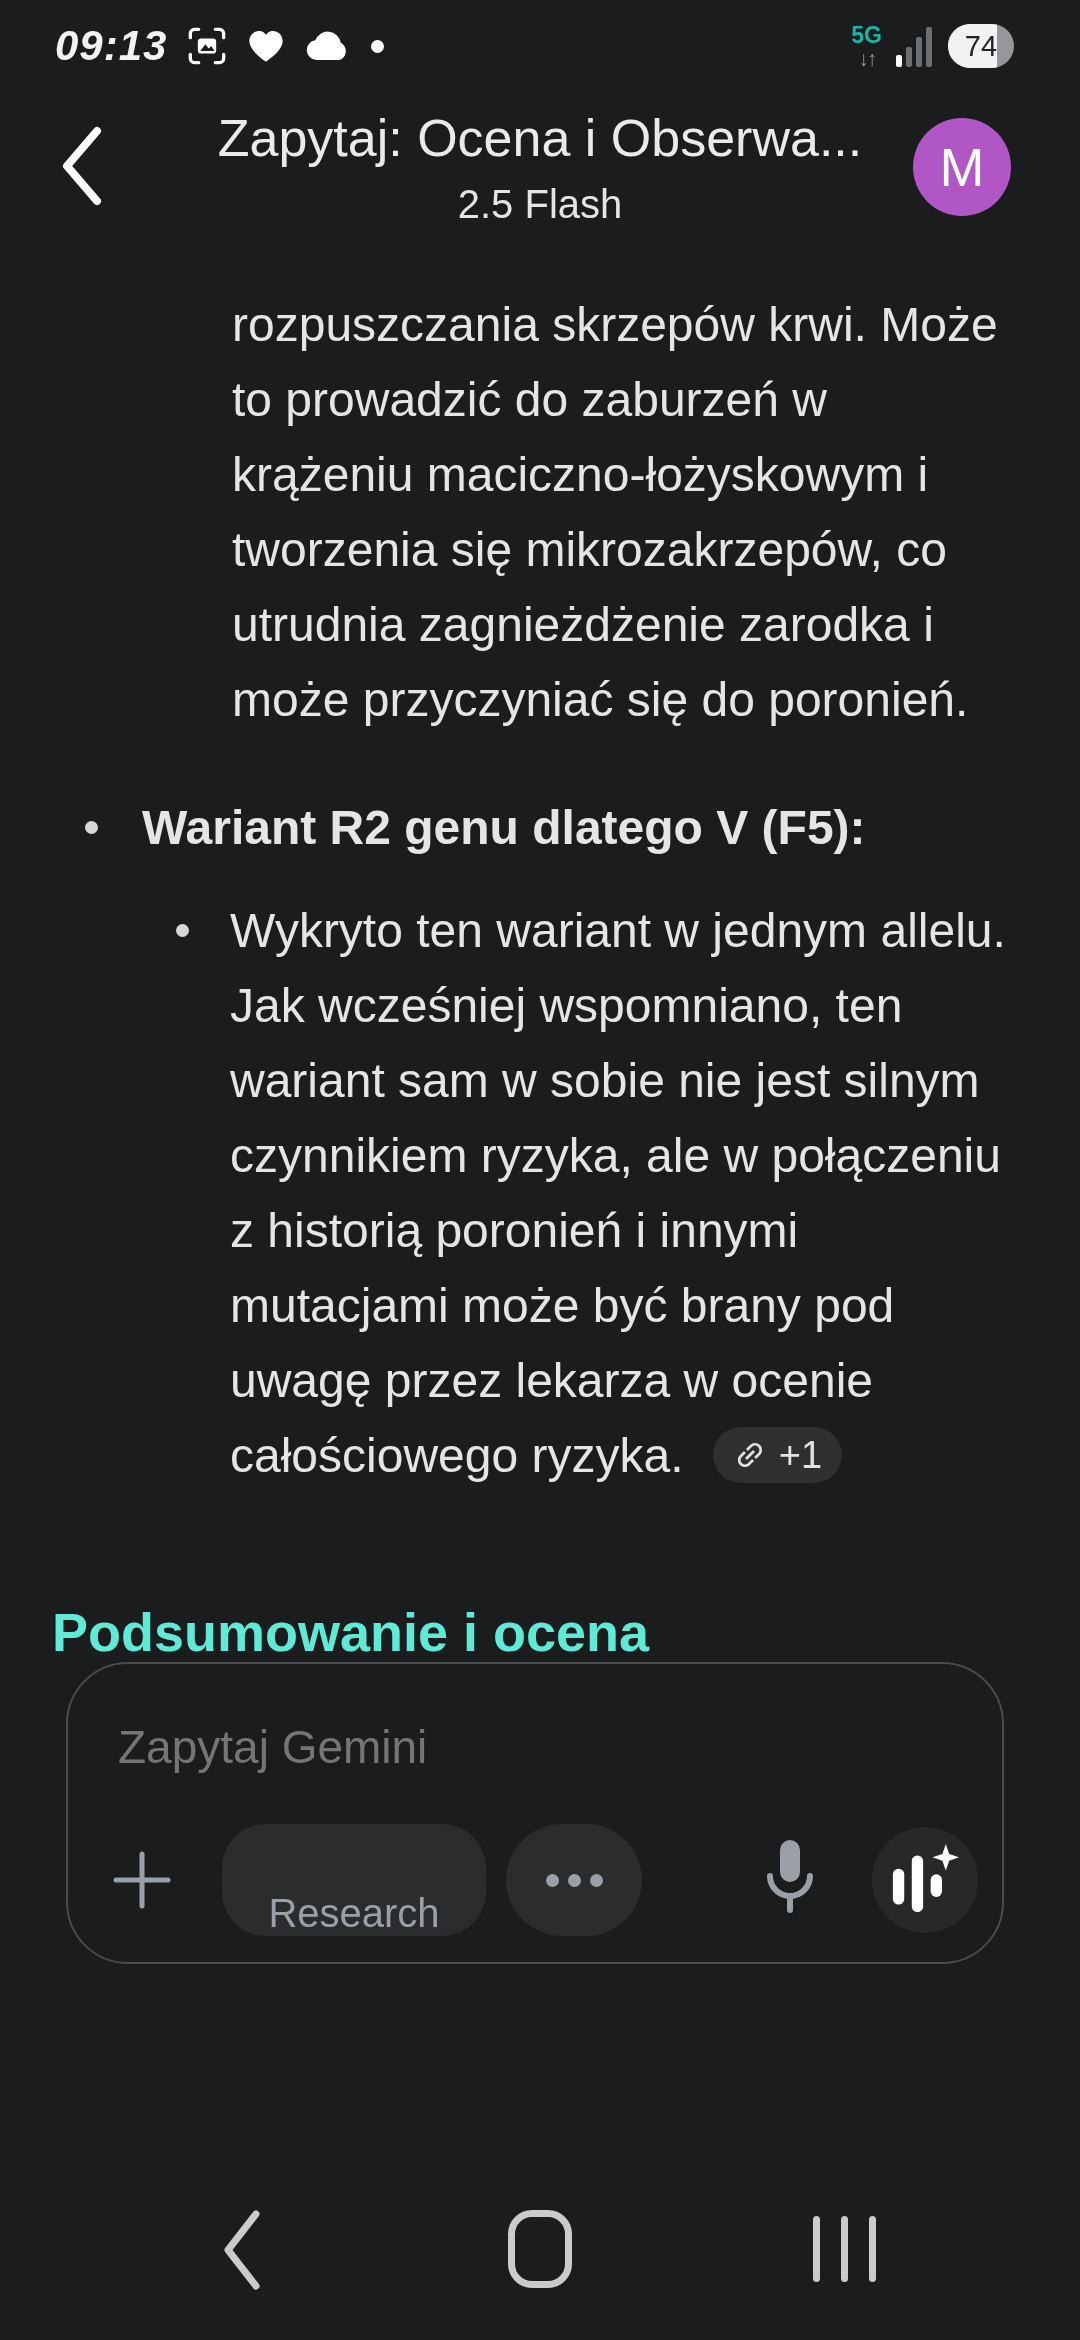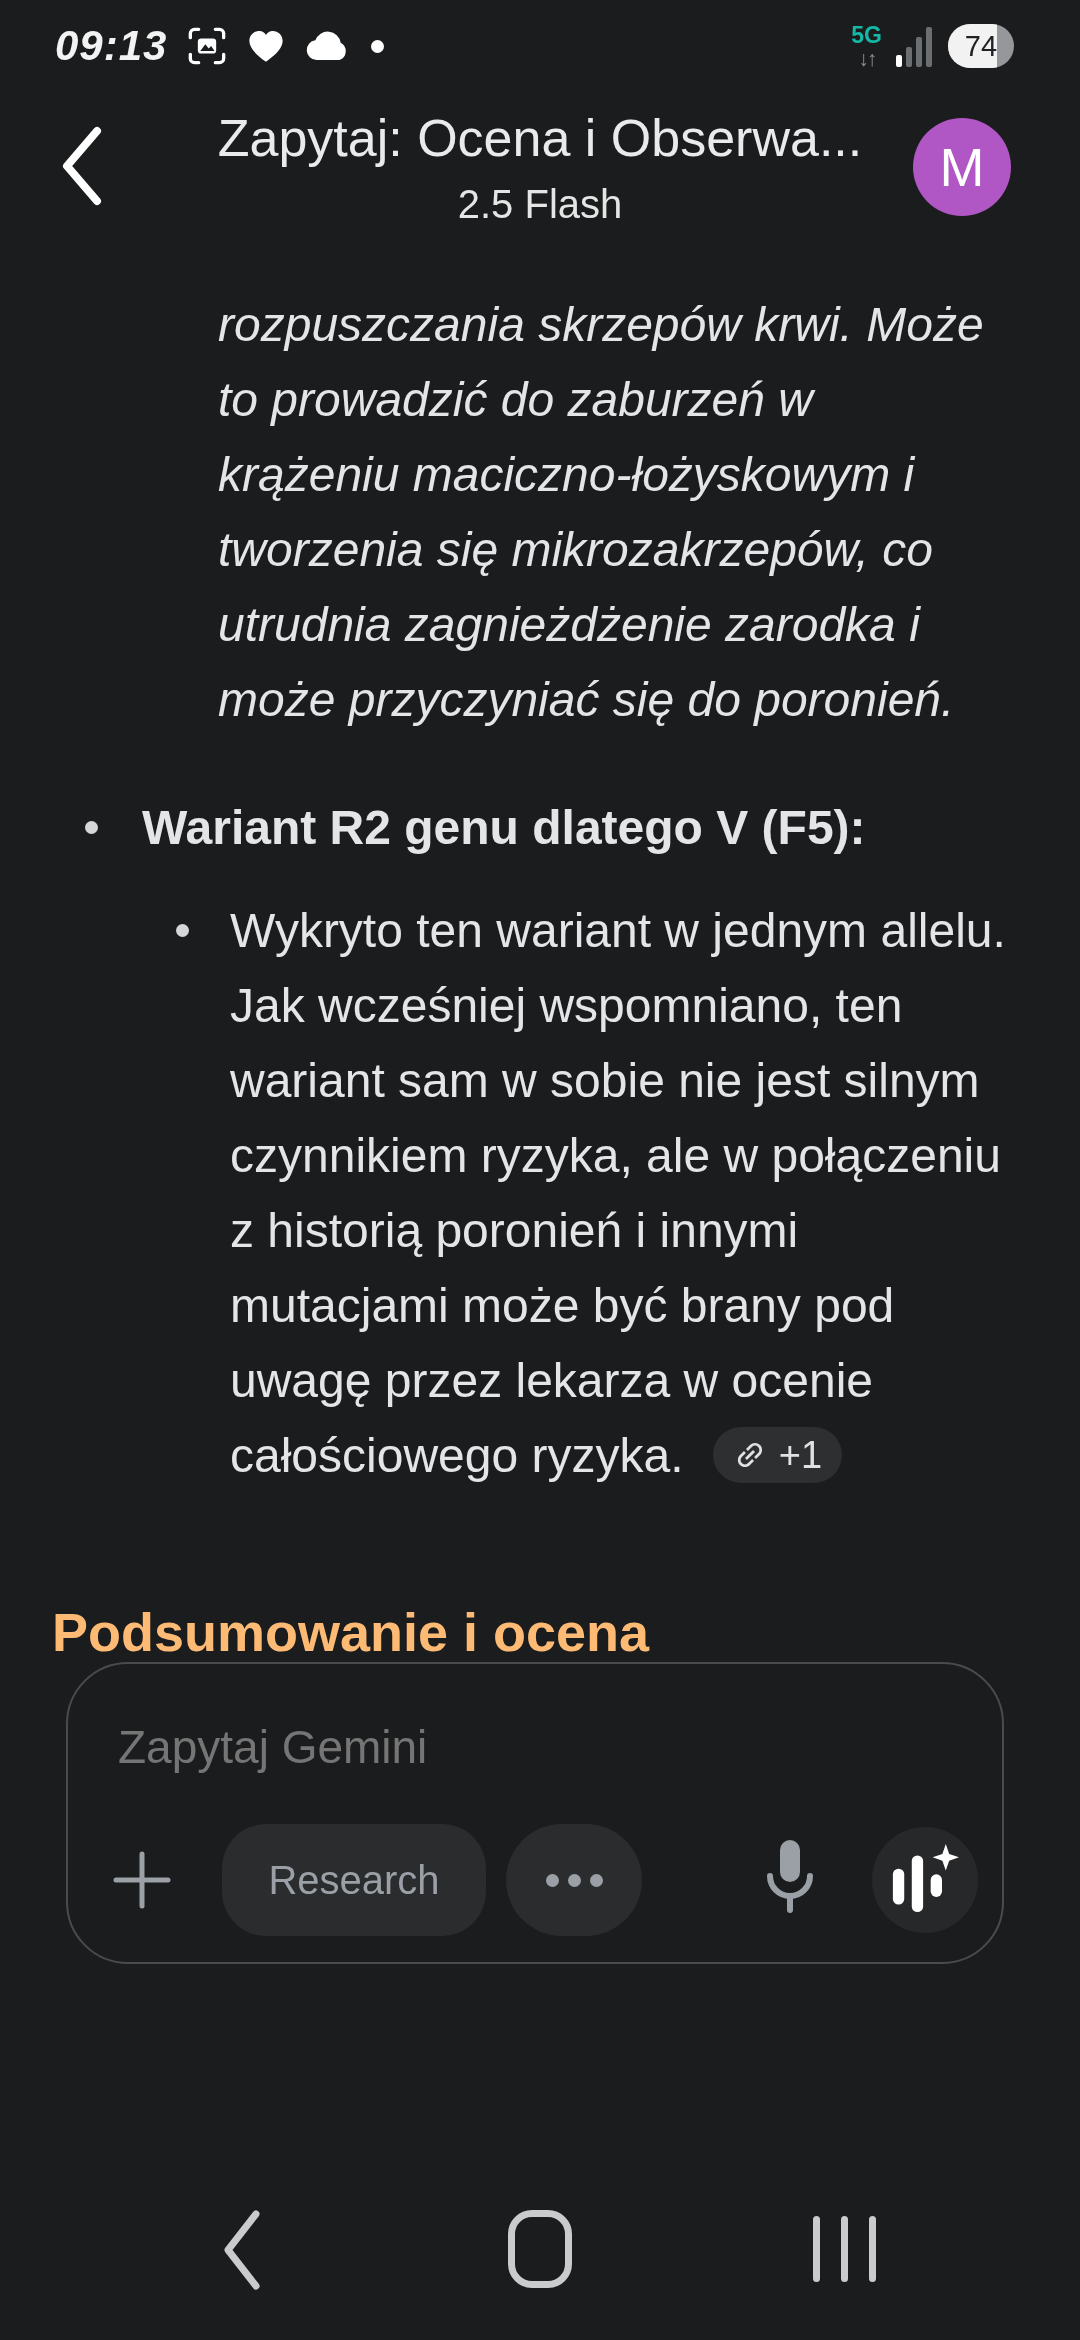--- a/index.html
+++ b/index.html
@@ -27,43 +27,43 @@
   .hdr-back{position:absolute;left:52px;top:26px;width:60px;height:96px;display:flex;align-items:center;
     justify-content:center;cursor:pointer;}
   .hdr-titles{position:absolute;left:140px;right:140px;top:0;text-align:center;}
   .hdr-title{margin-top:16px;font-size:52px;color:#e9eaec;white-space:nowrap;overflow:hidden;}
   .hdr-sub{margin-top:14px;font-size:40px;color:#e5e5e5;}
   .avatar{position:absolute;left:913px;top:26px;width:98px;height:98px;border-radius:50%;
     background:#b156c5;display:flex;align-items:center;justify-content:center;
     font-size:54px;color:#fff;cursor:pointer;}
   
   .chat-text{color:#e4e5e7;font-size:48px;line-height:75px;}
-  .para-cont{position:absolute;left:218px;top:287px;width:780px;font-style:italic;}
+  .para-cont{position:absolute;left:232px;top:287px;width:780px;}
   .li{position:absolute;display:flex;}
   .li-dot{flex:0 0 auto;width:13px;height:13px;border-radius:50%;background:#d5d7d9;margin-top:31px;}
   .li-1{left:85px;top:790px;width:925px;}
   .li-1 .li-body{margin-left:44px;font-weight:600;width:868px;}
   .li-2{left:176px;top:893px;width:840px;}
   .li-2 .li-body{margin-left:41px;width:786px;}
   .cite-chip{display:inline-flex;align-items:center;gap:12px;vertical-align:middle;
     background:#2d2f31;border-radius:28px;height:56px;padding:0 20px;margin-left:16px;
     font-size:38px;color:#dfe1e4;cursor:pointer;transform:translateY(-4px);}
   .section-heading{position:absolute;left:52px;top:1601px;z-index:1;
-    font-size:54px;font-weight:700;color:#fdba74;white-space:nowrap;}
+    font-size:54px;font-weight:700;color:#5eead4;white-space:nowrap;}
   
   .composer{position:absolute;left:66px;top:1662px;width:938px;height:302px;z-index:2;
     box-sizing:border-box;background:#1b1c1d;border:2px solid #494b4e;border-radius:62px;}
   .composer-input{position:absolute;left:50px;top:56px;right:50px;font-size:46px;color:#f0abfc;
     background:transparent;border:none;outline:none;padding:0;font-family:inherit;}
   .composer-row{position:absolute;left:34px;right:24px;bottom:26px;height:112px;
     display:flex;align-items:center;}
   .btn-plus{width:60px;height:60px;margin-left:10px;display:flex;align-items:center;
     justify-content:center;cursor:pointer;}
   .btn-research{margin-left:50px;width:264px;height:112px;border-radius:44px;background:#2b2c2e;
-    display:flex;align-items:center;justify-content:center;font-size:40px;color:#9aa0a6;cursor:pointer;}
+    display:flex;align-items:flex-end;justify-content:center;font-size:40px;color:#9aa0a6;cursor:pointer;}
   .btn-more{margin-left:20px;width:136px;height:112px;border-radius:56px;background:#2b2c2e;
     display:flex;align-items:center;justify-content:center;gap:9px;cursor:pointer;}
   .more-dot{width:13px;height:13px;border-radius:50%;background:#9aa0a6;}
   .row-spacer{flex:1;}
   .btn-mic{width:56px;height:84px;margin-right:54px;display:flex;align-items:center;
     justify-content:center;cursor:pointer;}
   .btn-wave{width:106px;height:106px;border-radius:50%;background:#27282a;
     display:flex;align-items:center;justify-content:center;cursor:pointer;}
   
   .disclaimer{position:absolute;top:1998px;left:50%;transform:translateX(-50%);width:900px;

